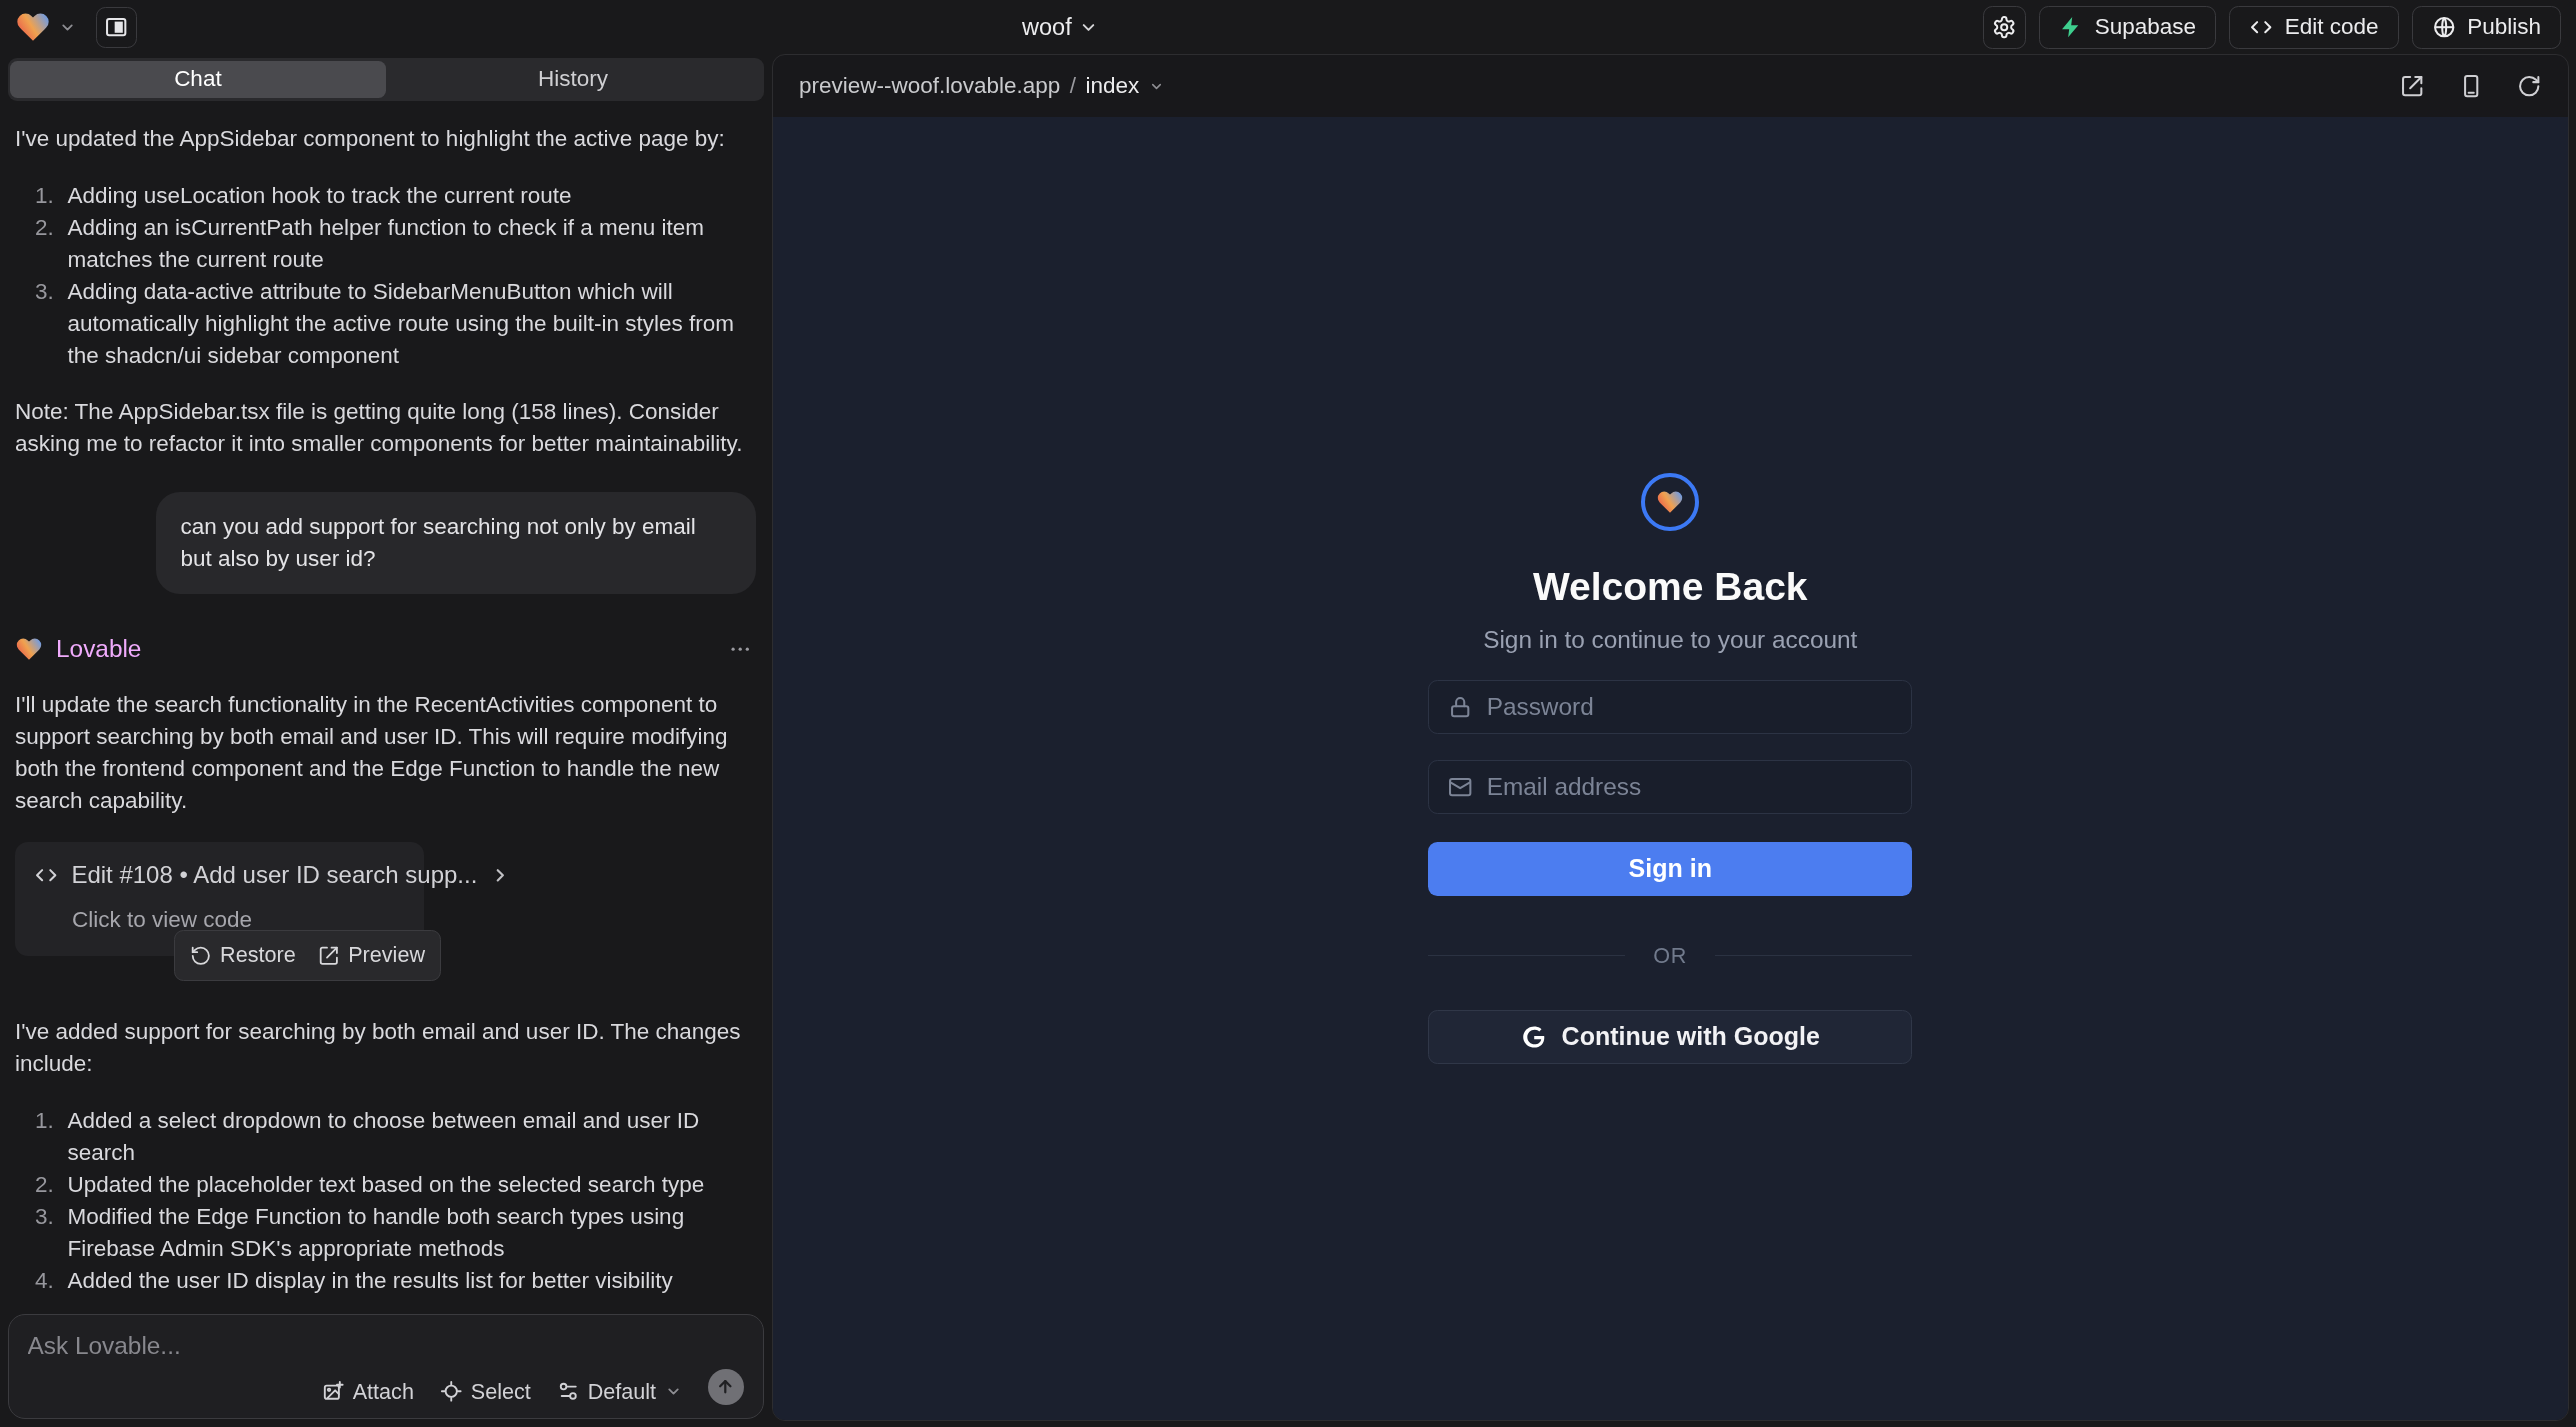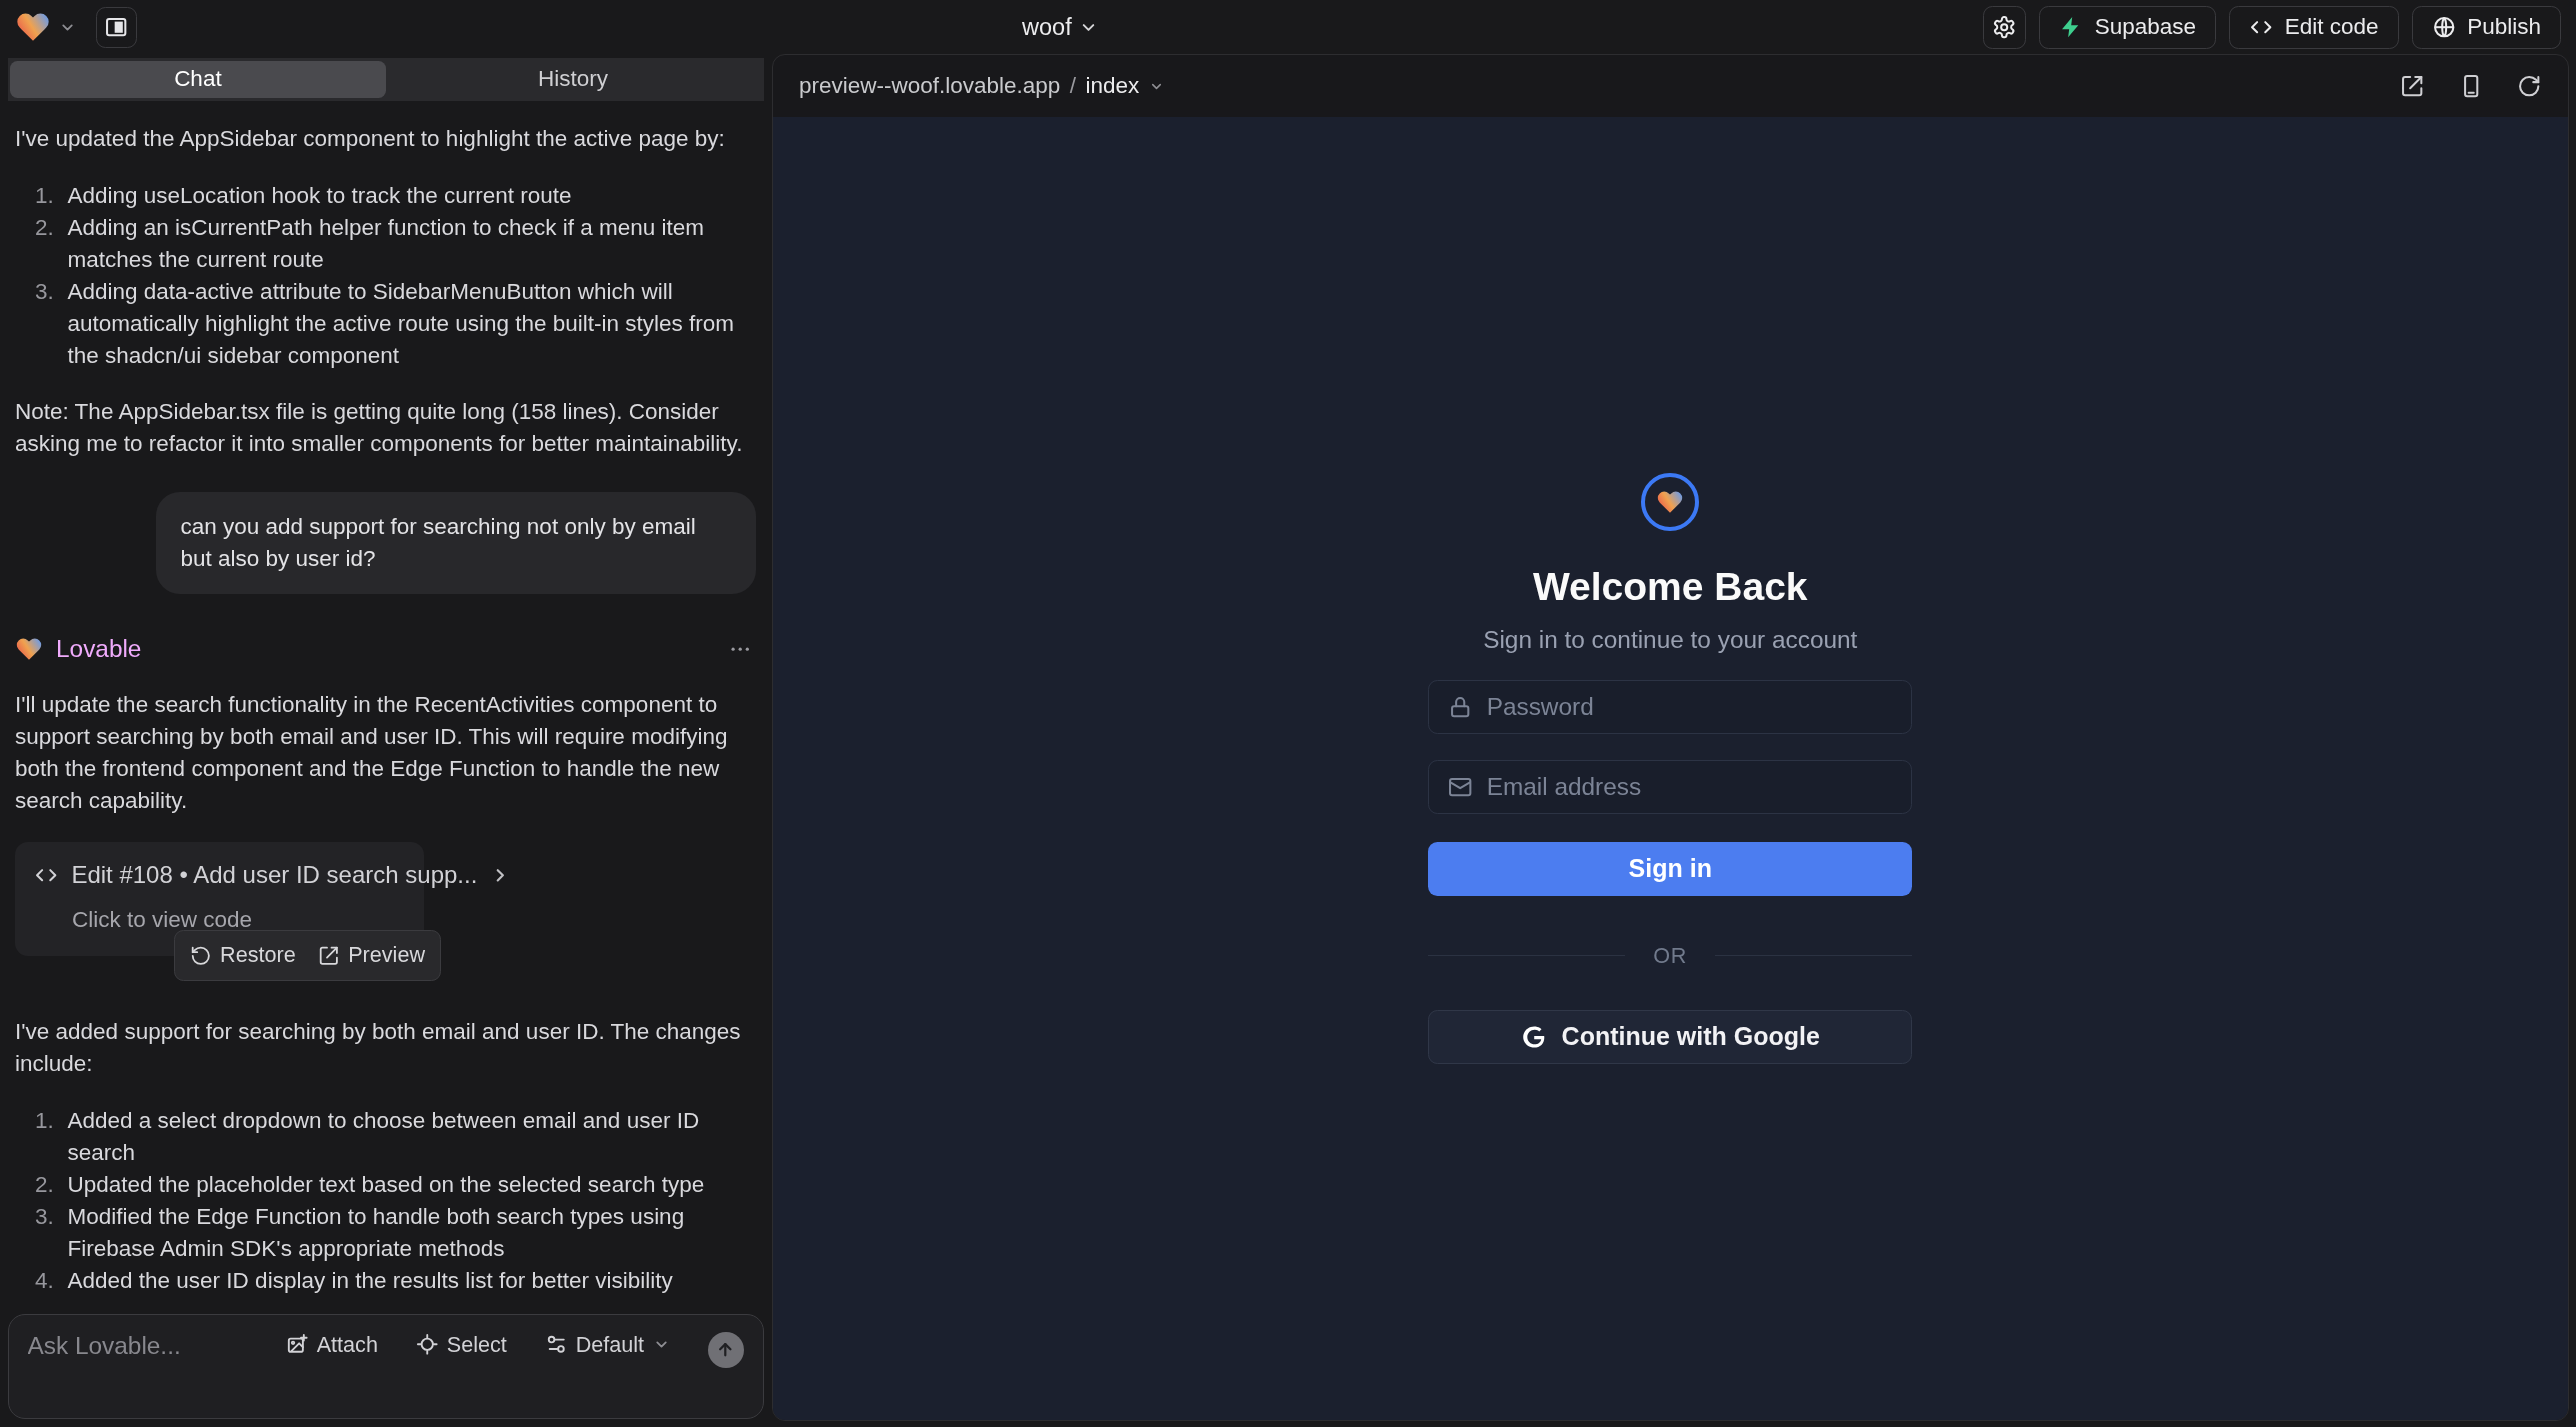--- a/index.html
+++ b/index.html
@@ -34,21 +34,21 @@
     color:#ececee; font-size:22.5px; background:transparent;
   }
   .gear-btn { width:43px; padding:0; justify-content:center; margin-left:0; }
 
   
   .chat-panel {
     position:absolute; top:54px; left:0; width:771px; bottom:0;
     display:flex; flex-direction:column; padding:3.8px 7.5px 9.4px;
   }
   .tabbar {
-    height:43px; background:#2a2a2d; border-radius:0;
+    height:43px; background:#2a2a2d; border-radius:9px;
     display:flex; padding:2.8px; flex:0 0 auto;text-align:right;
   }
   .tab {
     flex:1; display:flex; align-items:center; justify-content:center;
     font-size:22.5px; color:#cfcfd2; border-radius:7.5px;
   }
   .tab.active { background:#4a4a4e; color:#ffffff; }
 
   .chat-scroll {
     flex:1 1 auto; overflow:hidden; padding:22.5px 7.5px 0 7.5px;
@@ -89,21 +89,21 @@
     flex:0 0 auto; margin-top:13px; background:#1f1f22;
     border:0.9px solid #3b3b3f; border-radius:17px;
     padding:17px 19px 13px; display:flex; flex-direction:row; height:105px;
   }
   .composer textarea {
     background:transparent; border:none; outline:none; resize:none;
     font-family:"Liberation Sans", sans-serif;
     font-size:24.4px; color:#e8e8ea; flex:1; line-height:28px;
   }
   .composer textarea::placeholder { color:#88888e; }
-  .composer-row { display:flex; align-items:flex-start; gap:38px; }
+  .composer-row { display:flex; align-items:flex-end; gap:26px; }
   .composer-action { display:flex; align-items:center; gap:8.4px; font-size:21.6px; color:#d2d2d6; }
   .send-btn {
     margin-left:auto; width:36px; height:36px; border-radius:50%;
     background:#707075; display:flex; align-items:center; justify-content:center;
     color:#202023;
   }
 
   
   .preview-panel {
     position:absolute; top:54px; left:772px; right:7.5px; bottom:7.5px;

